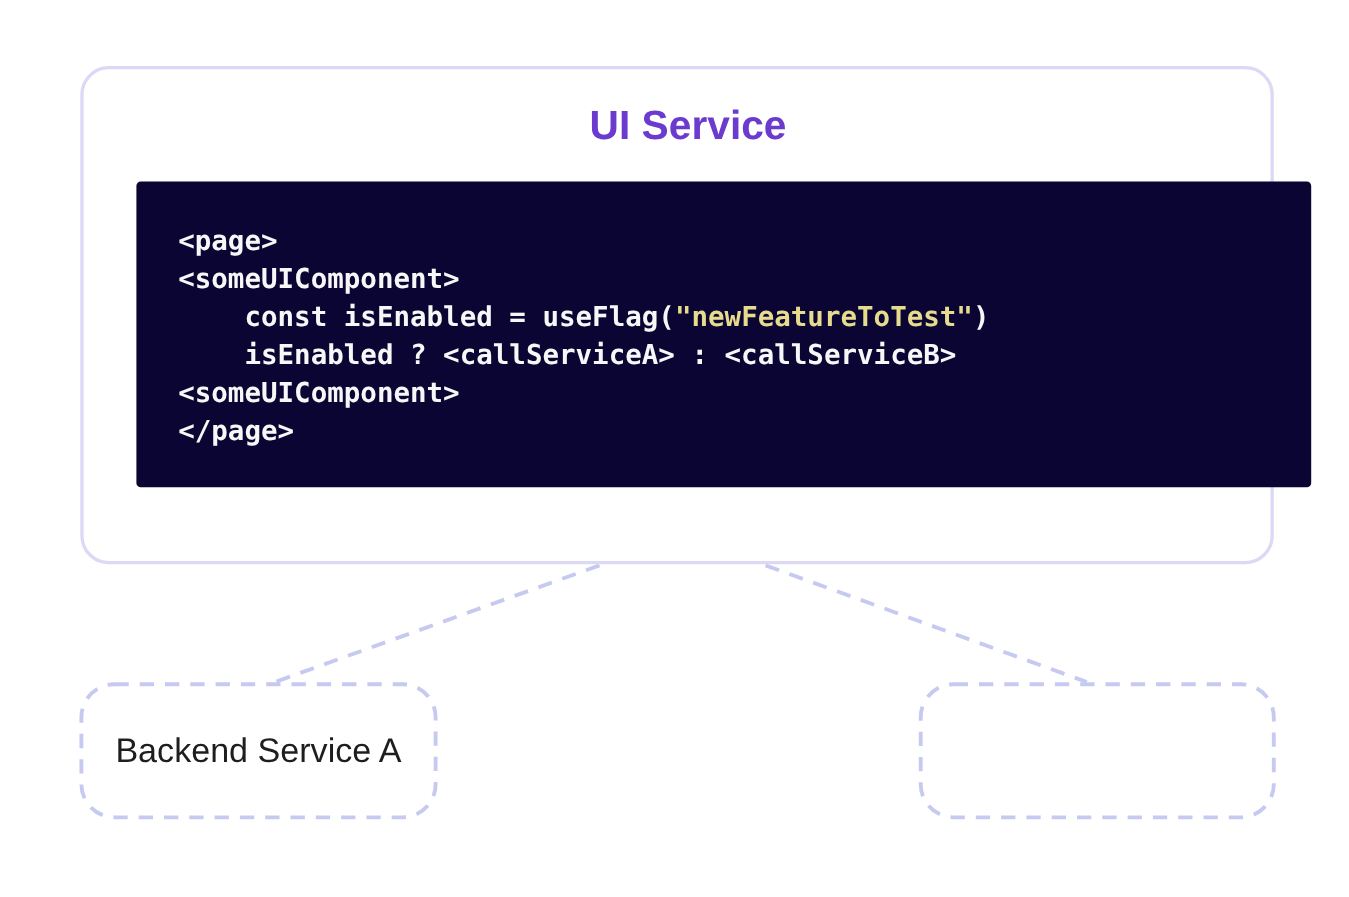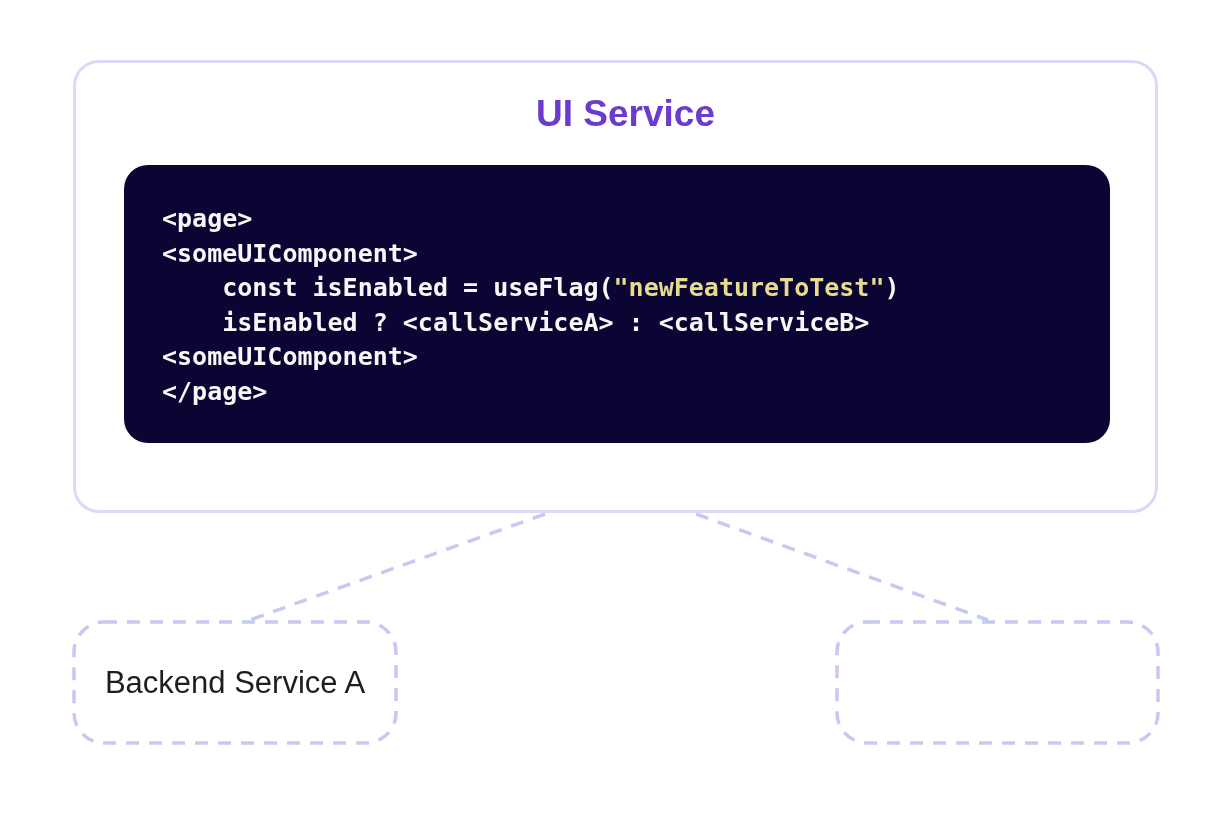--- a/index.html
+++ b/index.html
@@ -46,24 +46,24 @@
     text-align: center;
     font-size: 37px;
     font-weight: bold;
     color: var(--accent);
     letter-spacing: 0px;
   }
   .code-block {
     position: absolute;
     left: 48px;
     top: 102px;
-    width: 986px;
+    width: 1068px;
     height: 278px;
     background: var(--code-bg);
-    border-radius: 24px;
+    border-radius: 4px;
     padding: 37px 30px 0 38px;
     overflow: hidden;
   }
   .code-lines {
     font-family: "DejaVu Sans Mono", monospace;
     font-size: 25px;
     font-weight: 700;
     line-height: 34.6px;
     white-space: pre;
     color: var(--code-text);

